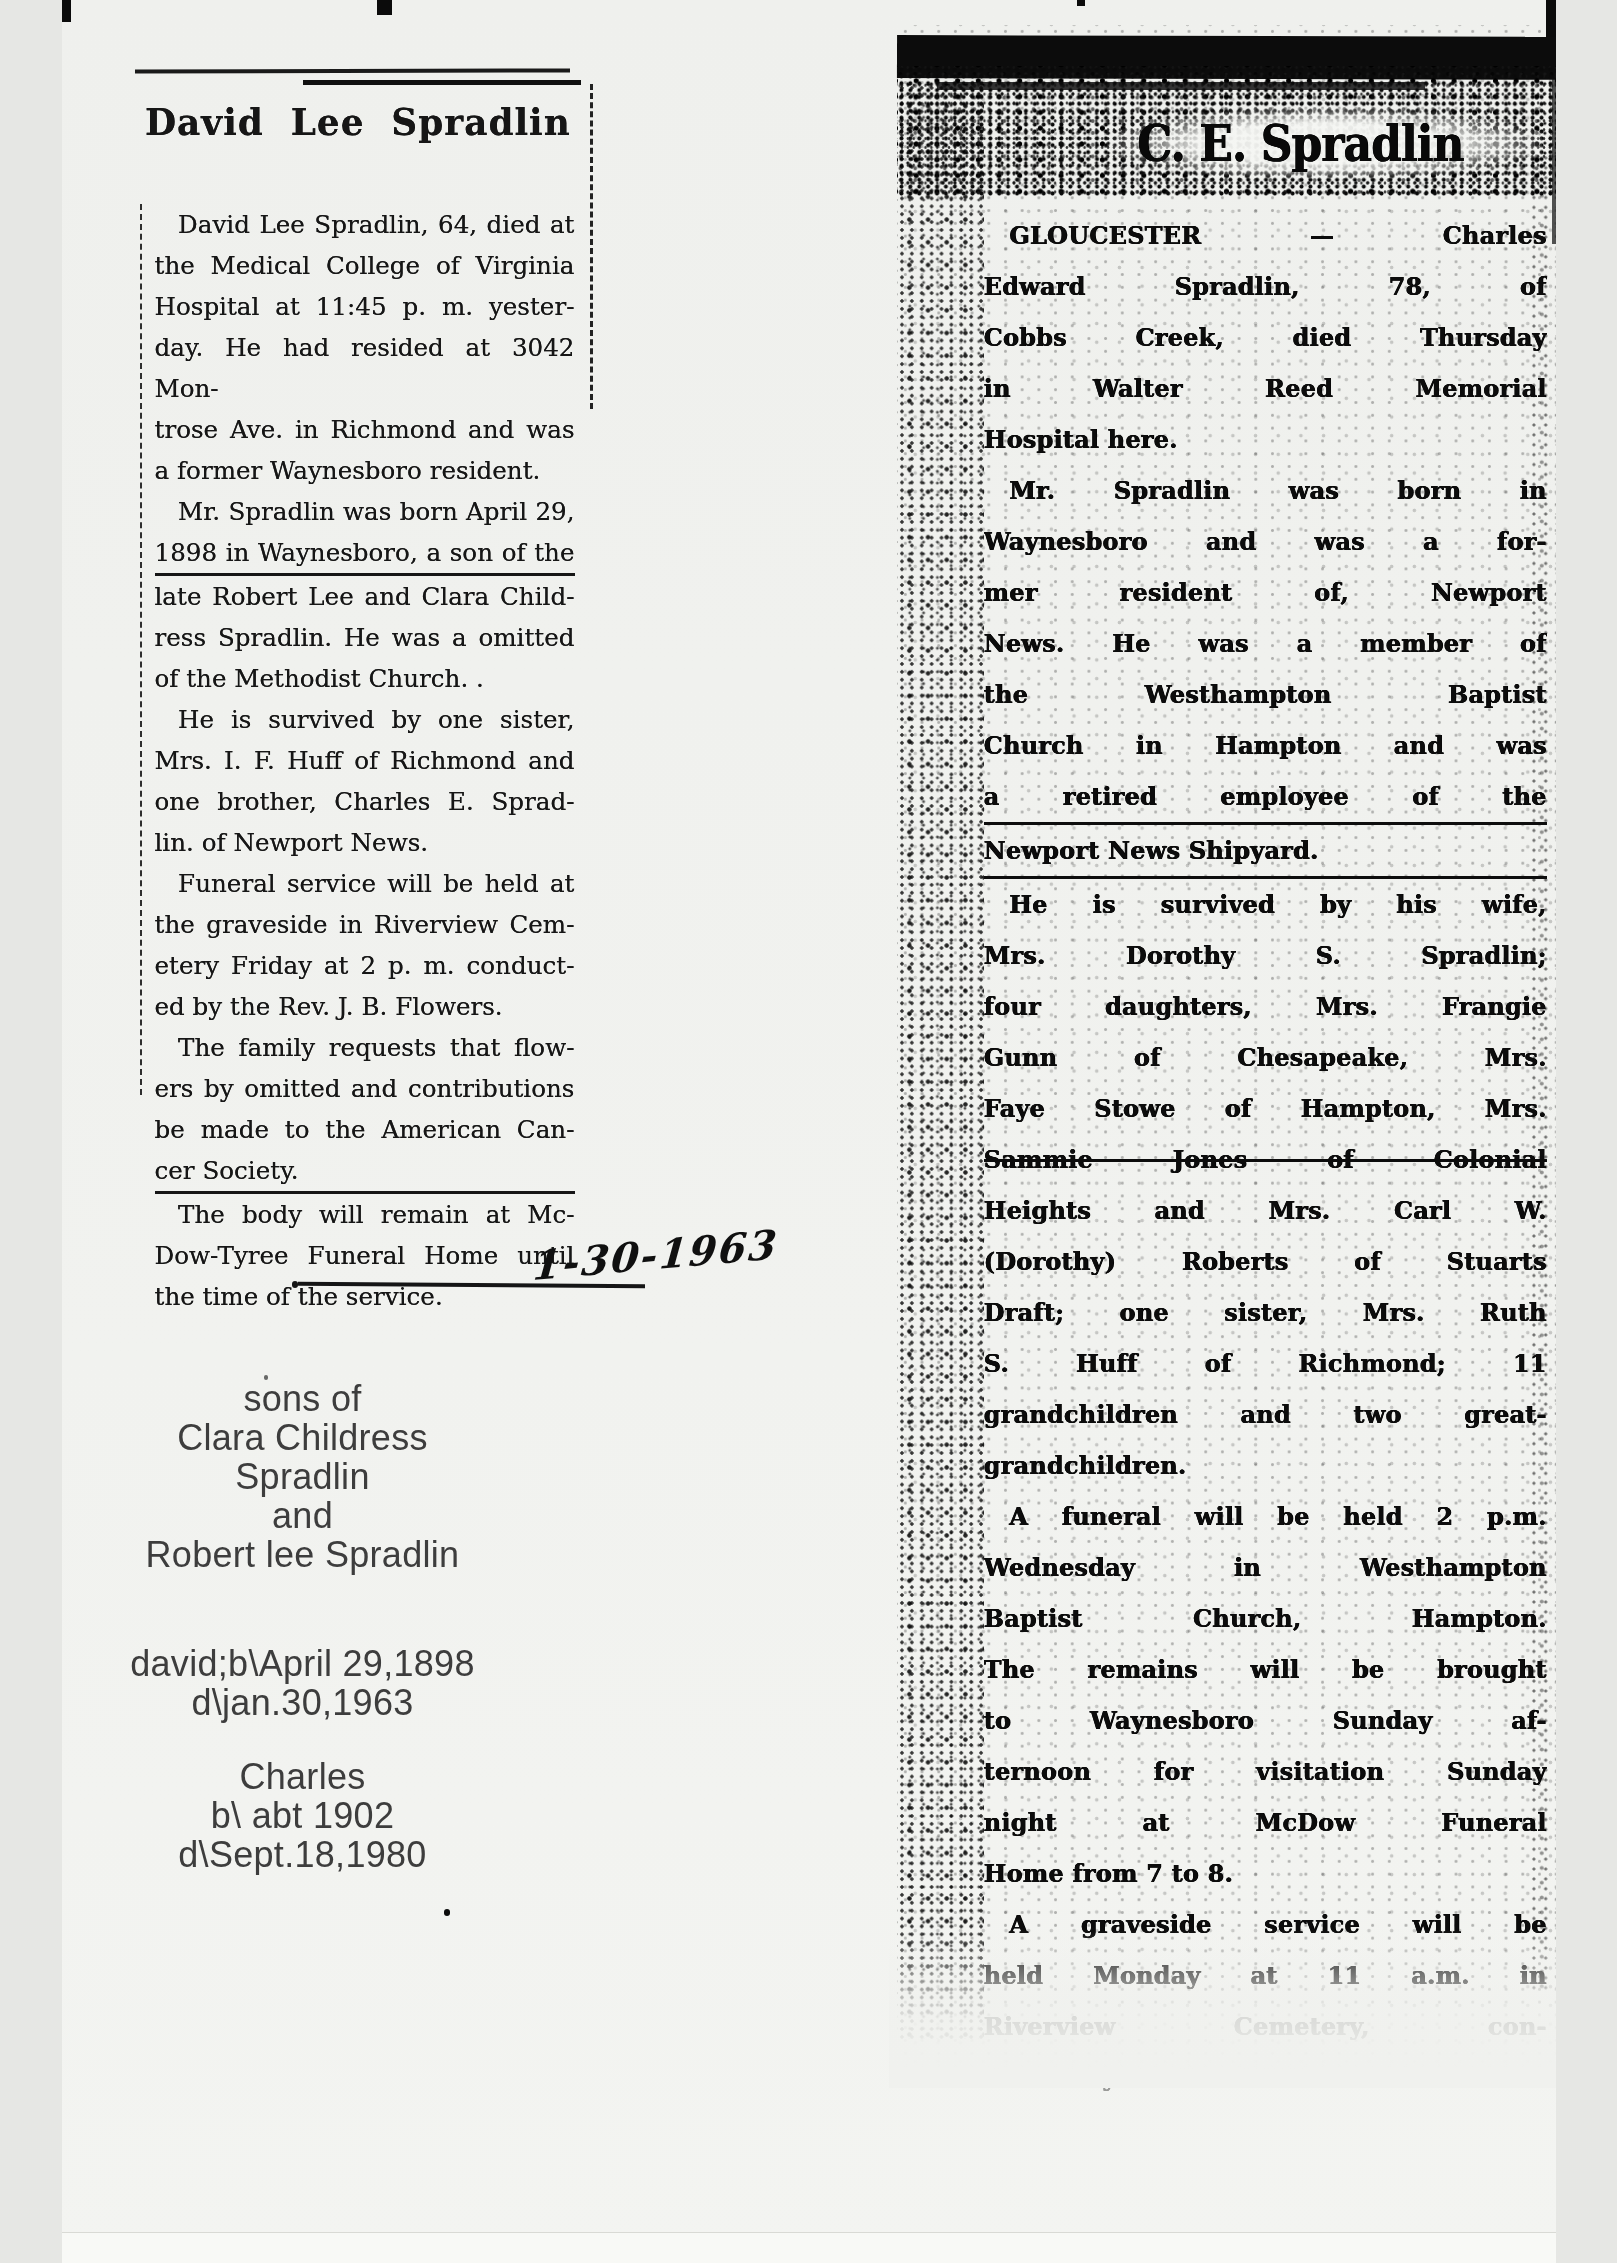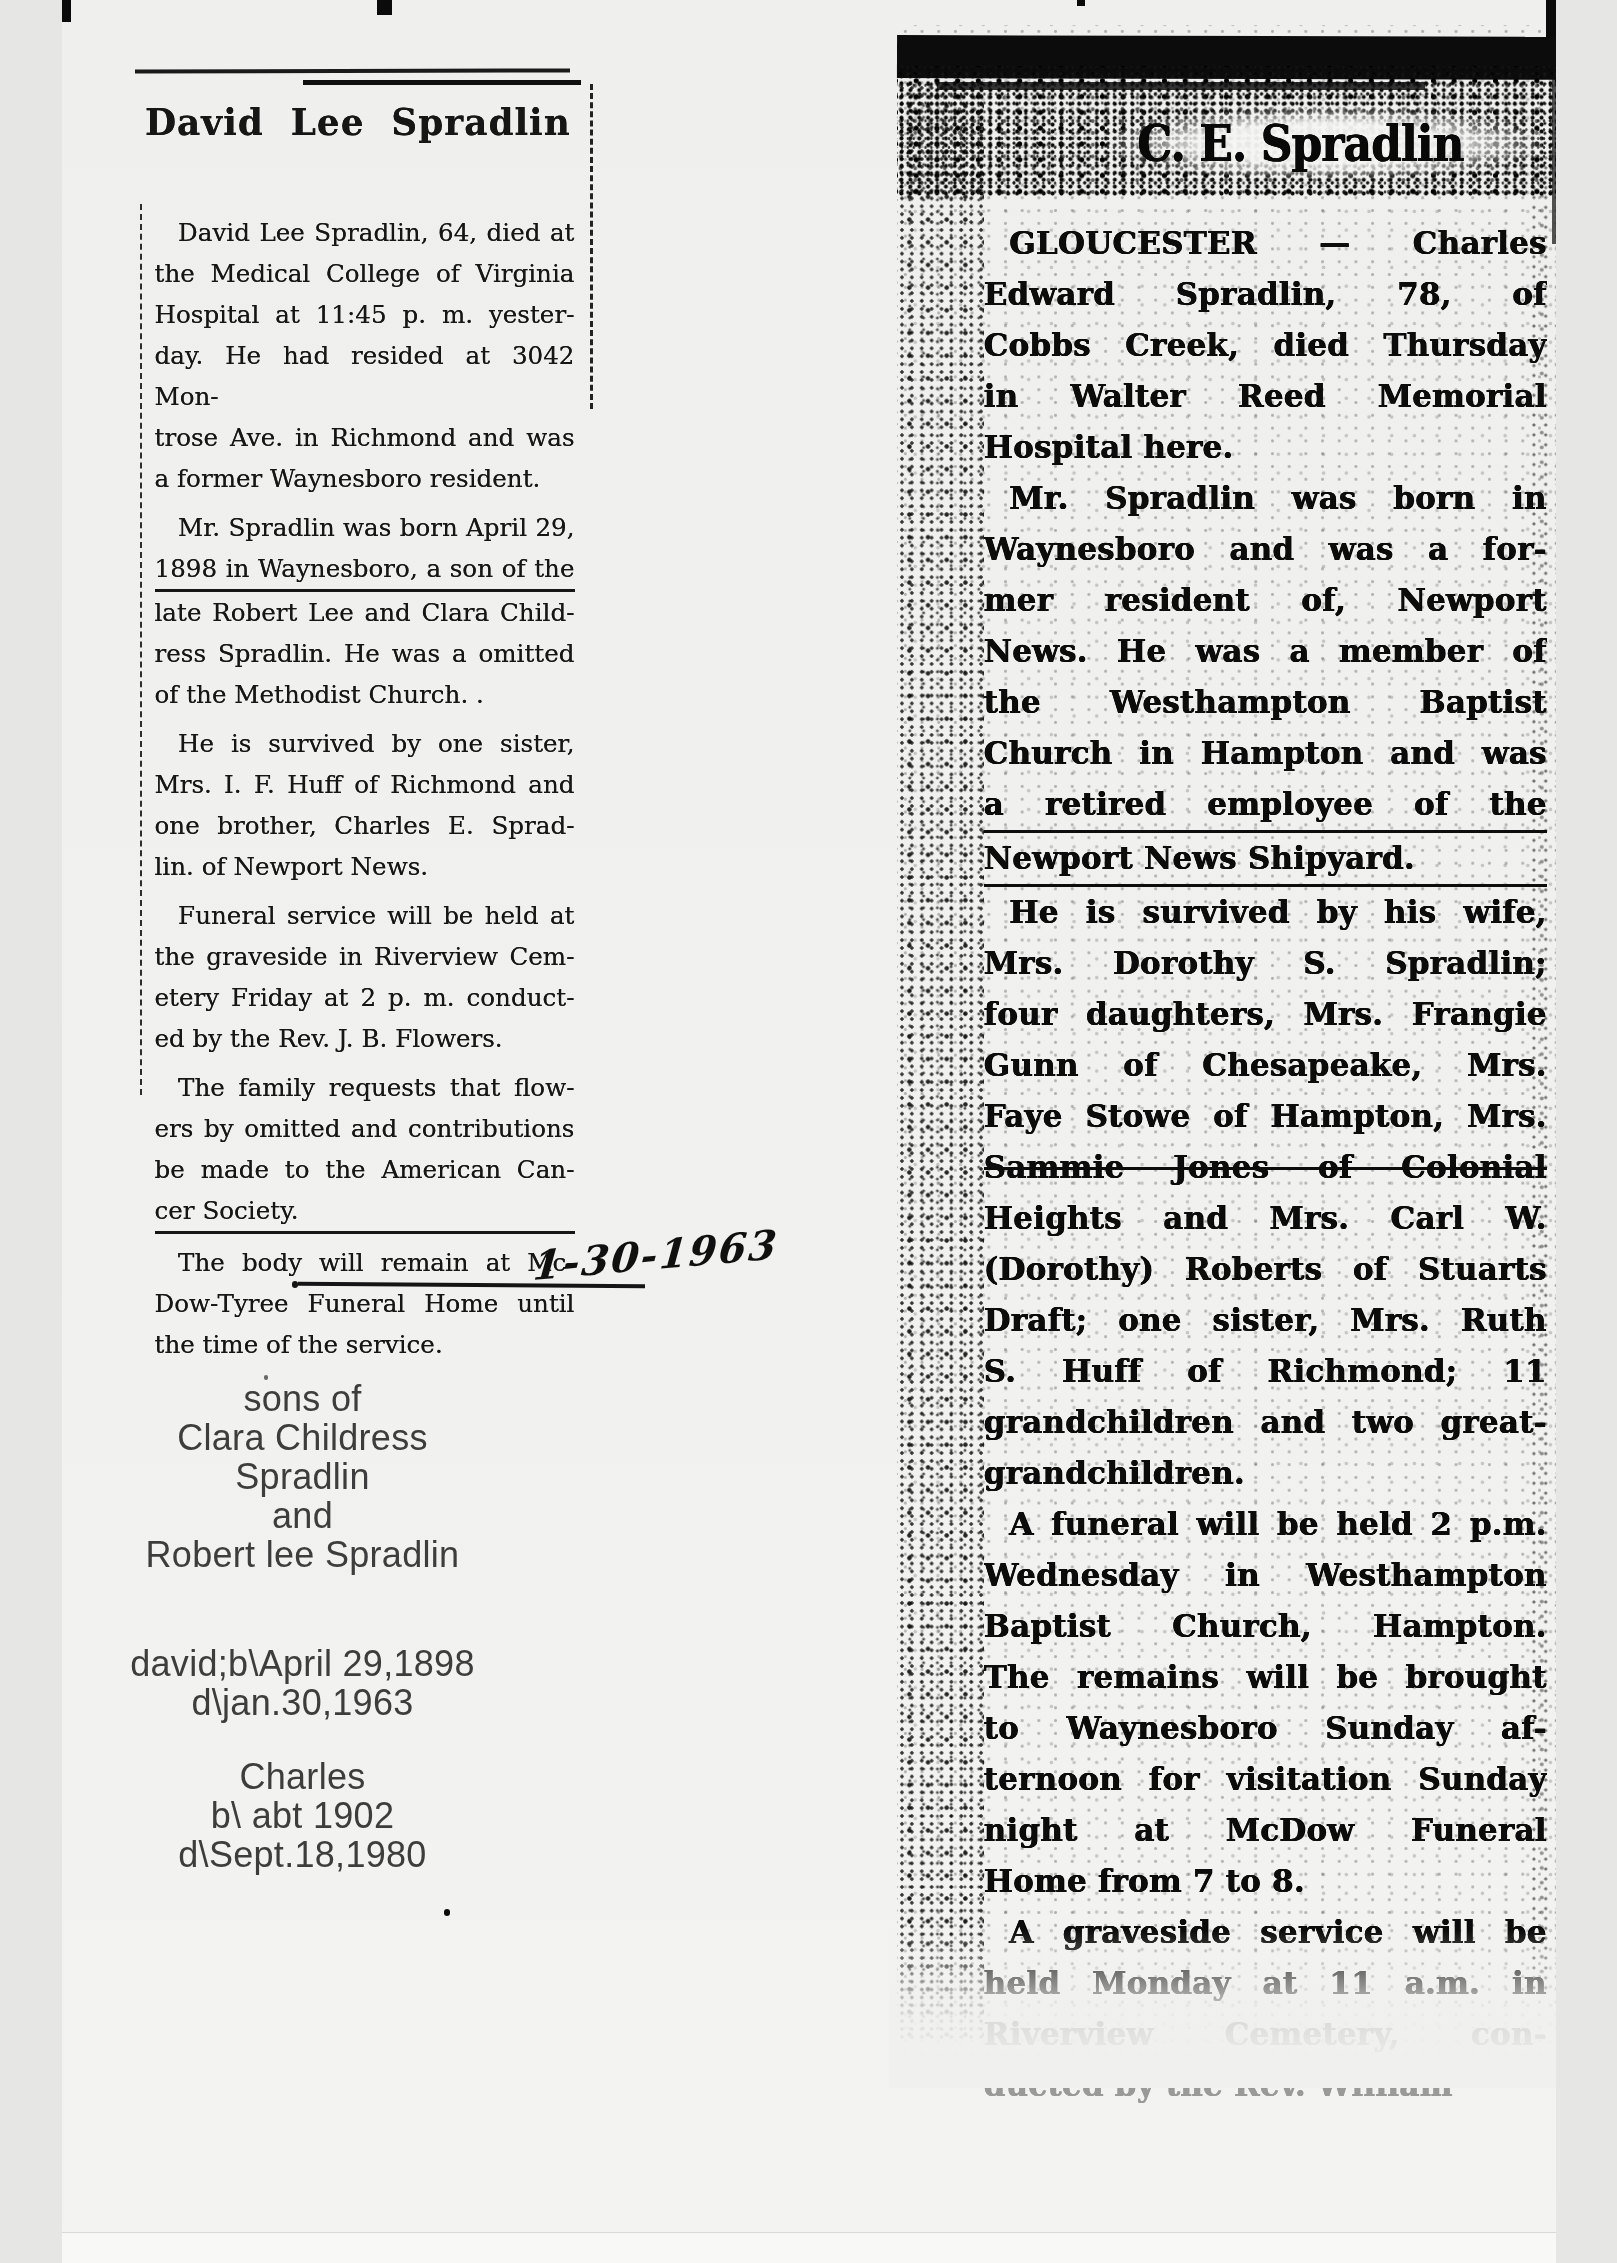--- a/index.html
+++ b/index.html
@@ -26,21 +26,21 @@
     transform:scaleX(.97);transform-origin:left top;
     text-shadow:0 0 0.6px rgba(10,10,10,.9);white-space:nowrap;
   }
   .lc-body{
     position:absolute;left:44px;top:165px;width:420px;
     font-size:24.6px;line-height:41px;
     text-shadow:0 0 0.5px rgba(20,20,20,.85);
   }
   .lc-body .line{text-align:justify;text-align-last:justify;overflow:hidden;box-sizing:border-box;}
   .lc-body .line.lastline{text-align-last:left;}
-  .lc-body .line.firstline{text-indent:23.6px;margin-top:8px;}
+  .lc-body .line.firstline{text-indent:23.6px;}
   .lc-body .line.ra{border-top:3px solid #161616;}
   .lc-body .line.ul2{border-bottom:3px solid #161616;}
   .lc-underline{position:absolute;left:236px;top:1283px;width:347px;height:3.9px;background:#151515;transform:rotate(.4deg);}
   .lc-underline-dot{position:absolute;left:230px;top:1281px;width:6.9px;height:6.9px;border-radius:50%;background:#151515;}
   .handwritten{
     position:absolute;left:471px;top:1231px;
     font-style:italic;font-weight:600;font-size:40px;color:#101010;
     transform:rotate(-5deg) skewX(-10deg);white-space:nowrap;
     letter-spacing:2px;
   }
@@ -92,22 +92,22 @@
   .rc-speck-right{position:absolute;right:0;top:128px;width:47px;height:1837px;z-index:1;}
   .rc-title-wrap{position:absolute;left:215px;top:83px;z-index:2;
     background:radial-gradient(ellipse at center,rgba(245,246,243,.95) 40%,rgba(245,246,243,0) 75%);
     padding:5.9px 25.6px;}
   .rc-title{
     font-size:51px;font-weight:bold;color:#090909;white-space:nowrap;
     transform:scaleX(.86);transform-origin:left top;letter-spacing:-1px;
     text-shadow:0.8px 0 0 #000,0 0 0.7px #000;
   }
   .rc-body{
-    position:absolute;left:87px;top:193px;width:563px;z-index:2;
-    font-size:31px;font-weight:bold;line-height:51px;color:#0c0c0c;
+    position:absolute;left:87px;top:185px;width:563px;z-index:2;
+    font-size:24px;font-weight:bold;line-height:51px;color:#0c0c0c;
     text-shadow:0.6px 0 0 #000,0 0 0.6px rgba(0,0,0,.9);letter-spacing:0.2px;
   }
   .rc-body .line{text-align:justify;text-align-last:justify;overflow:hidden;box-sizing:border-box;}
   .rc-body .line.lastline{text-align-last:left;}
   .rc-body .line.firstline{text-indent:25.6px;}
   .rc-body .line.boxed{border-top:3.9px solid #0d0d0d;border-bottom:3.9px solid #0d0d0d;}
   .rc-body .line.strike{text-decoration:line-through;text-decoration-thickness:3px;}
   .rc-body .line.fade{opacity:.38;filter:blur(0.7px);}
   .rc-fade{position:absolute;left:-7.9px;right:-7.9px;bottom:-9.9px;height:158px;z-index:5;
     background:linear-gradient(180deg,rgba(240,241,238,0) 0%,rgba(240,241,238,.9) 55%,#f0f1ee 88%);}

